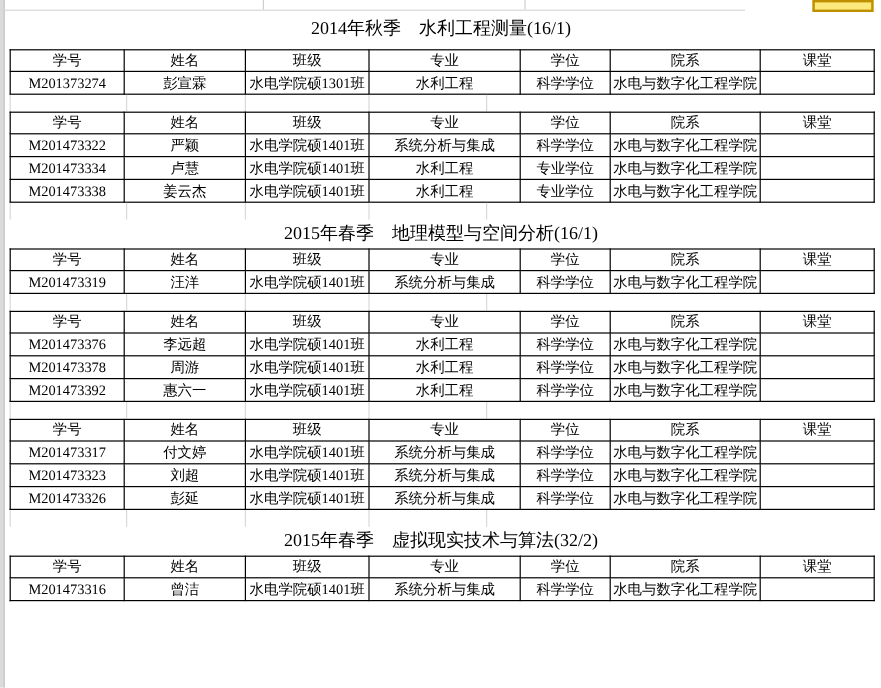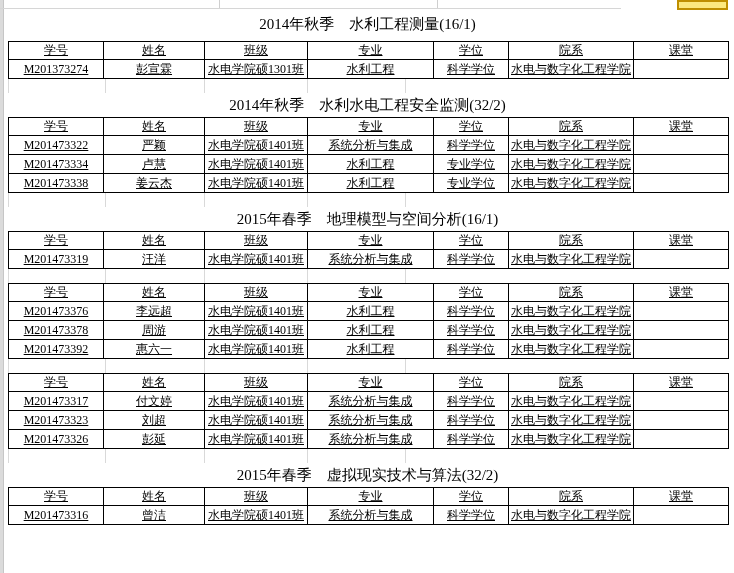--- a/index.html
+++ b/index.html
@@ -45,21 +45,21 @@
     background-size:1px 100%;
     background-position:8px 0,105px 0,204px 0,307px 0,405px 0,630px 0,727px 0;
   }
   .course-title{
     margin-left:8px;width:719px;height:24px;line-height:24px;
     text-align:center;font-size:15px;white-space:nowrap;overflow:hidden;
   }
   .course-title.first{height:32px;line-height:30px;}
   table.enroll{
     margin-left:8px;width:720px;table-layout:fixed;
-    border-collapse:collapse;background:#fff;text-decoration:underline;
+    border-collapse:collapse;background:#fff;
   }
   table.enroll th,table.enroll td{
     border:1px solid #000;padding:0;text-align:center;vertical-align:middle;
     font-size:12px;font-weight:normal;white-space:nowrap;overflow:hidden;
   }
   table.enroll thead tr{height:17px;}
   table.enroll tbody tr{height:19px;}
   col.c0{width:95px;}  col.c1{width:101px;} col.c2{width:103px;}
   col.c3{width:126px;} col.c4{width:75px;}  col.c5{width:125px;}
   col.c6{width:95px;}
@@ -106,21 +106,20 @@
               <td>科学学位</td>
               <td>水电与数字化工程学院</td>
               <td></td>
             </tr>
           </tbody>
     </table>
   </section>
 
   <section class="course-section">
     <div class="row-gap"></div>
-    <div class="course-title">2014年秋季　水利水电工程安全监测(32/2)</div>
     <table class="enroll">
       <colgroup>
         <col class="c0">
             <col class="c1">
             <col class="c2">
             <col class="c3">
         <col class="c4">
             <col class="c5">
             <col class="c6">
       </colgroup>

